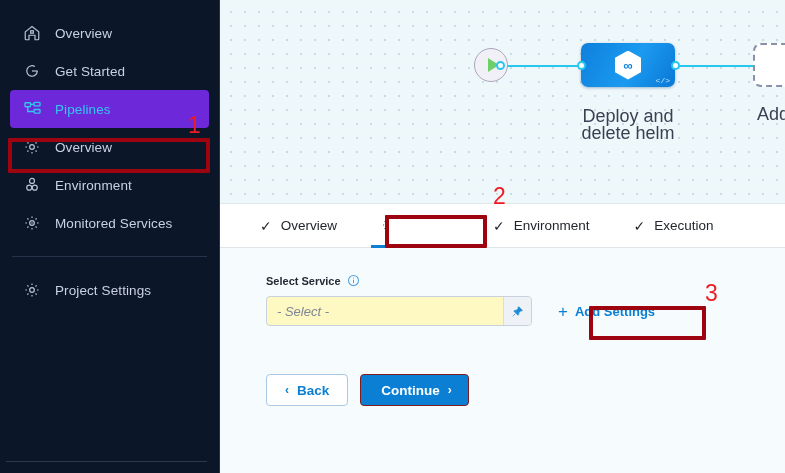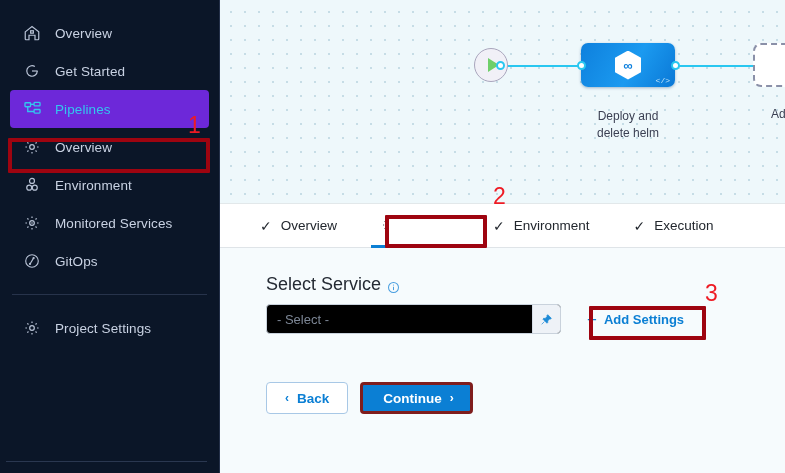--- a/index.html
+++ b/index.html
@@ -103,21 +103,21 @@
 
   .add-stage-box {
     position:absolute; left: 533px; top: 43px;
     width: 92px; height: 44px; border-radius: 8px;
     background: #fff; border: 2px dashed #8a90a8;
     display:flex; align-items:center; justify-content:center;
   }
 
   .node-label {
     position:absolute; text-align:center;
-    color:#3a3f52; font-size:12px; line-height:17px;
+    color:#3a3f52; font-size:18px; line-height:17px;
   }
   .node-label.l1 { left: 341px; top: 108px; width: 134px; }
   .node-label.l2 { left: 533px; top: 106px; width: 92px; }
 
   
   .tabbar {
     height: 44px; background:#fff;
     display:flex; align-items:stretch;
     border-bottom: 1px solid #dfe4e8;
     padding-left: 18px;
@@ -134,29 +134,30 @@
     content:""; position:absolute; left: 12px; right: 12px; bottom: -1px;
     height: 3px; background:#0b7fd4;
   }
 
   
   .content {
     flex: 1; background: #f6fbfd; padding: 26px 0 0 46px;
     position: relative;
   }
   .field-label {
-    font-size: 18px; font-weight: normal; color:#242a33;
+    font-size: 11px; font-weight: bold; color:#242a33;
     display:flex; align-items:center; gap:6px; margin-bottom: 9px;
   }
   .info-ico { width:13px; height:13px; }
   .select-row { display:flex; align-items:center; }
   .select-wrap {
-    width: 295px; height: 30px; display:flex; align-items:stretch;
-    border: 1px solid #c9d2dc; border-radius: 4px; background:#000000;
+    width: 266px; height: 30px; display:flex; align-items:stretch;
+    border: 1px solid #c9d2dc; border-radius: 4px; background:#fef9c3;
     overflow:hidden;
+    font-style:italic;
   }
   .select-wrap .val {
     flex:1; display:flex; align-items:center; padding-left:10px;
     font-size:13px; color:#7d8796;
   }
   .pin-btn {
     width: 28px; background:#eef2f7; border-left:1px solid #d6dde6;
     display:flex; align-items:center; justify-content:center; cursor:pointer;
   }
   .add-service {
@@ -164,21 +165,21 @@
     color:#0b7fd4; font-size:13px; font-weight:bold; cursor:pointer;
   }
   .add-service .pl { font-size:17px; font-weight:400; line-height:1; }
 
   .btn-row { display:flex; gap:12px; margin-top: 48px; }
   .btn {
     height:32px; border-radius:4px; display:flex; align-items:center; gap:8px;
     font-size:13.5px; font-weight:bold; cursor:pointer; padding: 0 18px;
   }
   .btn-back { background:#fff; border:1px solid #a8c8e6; color:#0b7fd4; }
-  .btn-continue { background:#0b7fd4; border:3px solid #7f1d1d; color:#fff; padding: 0 16px 0 20px; }
+  .btn-continue { background:#0b7fd4; border:1px solid #7f1d1d; color:#fff; padding: 0 16px 0 20px; }
   .chev { font-size:12px; font-weight:700; }
 
   
   .anno-box { position:absolute; border: 4px solid #9e0410; border-radius:1px; pointer-events:none; z-index: 30; }
   .anno-num {
     position:absolute; color:#ee1b24; font-size:23px; line-height:1;
     font-family:"Liberation Sans", sans-serif; z-index:31; pointer-events:none;
   }
   #anno-box-1 { left: 8px; top: 138px; width: 202px; height: 35px; }
   #anno-num-1 { left: 188px; top: 114px; }
@@ -254,31 +255,20 @@
         <svg width="18" height="18" viewBox="0 0 24 24" fill="none" stroke="#b9c3d6" stroke-width="1.6">
           <circle cx="12" cy="12" r="3.1"></circle>
           <circle cx="12" cy="12" r="1.1" fill="#b9c3d6" stroke="none"></circle>
           <path d="M12 3.2v2.1M12 18.7v2.1M3.2 12h2.1M18.7 12h2.1M5.8 5.8l1.5 1.5M16.7 16.7l1.5 1.5M18.2 5.8l-1.5 1.5M7.3 16.7l-1.5 1.5"></path>
         </svg>
       </span>
       <span>Monitored Services</span>
     </div>
 
 
-    <div class="nav-item">
-      <span class="ico">
-        <svg width="18" height="18" viewBox="0 0 24 24" fill="none" stroke="#b9c3d6" stroke-width="1.5">
-          <circle cx="12" cy="12" r="8.4"></circle>
-          <path d="M9.6 15.6 14 8.2"></path>
-          <circle cx="9.3" cy="15.9" r="1.5" fill="#b9c3d6" stroke="none"></circle>
-          <circle cx="14.2" cy="8.1" r="1.5" fill="#b9c3d6" stroke="none"></circle>
-        </svg>
-      </span>
-      <span>GitOps</span>
-    </div>
 
     <div class="nav-divider"></div>
 
     <div class="nav-item">
       <span class="ico">
         <svg width="18" height="18" viewBox="0 0 24 24" fill="none" stroke="#b9c3d6" stroke-width="1.6">
           <circle cx="12" cy="12" r="3.1"></circle>
           <path d="M12 3.2v2.1M12 18.7v2.1M3.2 12h2.1M18.7 12h2.1M5.8 5.8l1.5 1.5M16.7 16.7l1.5 1.5M18.2 5.8l-1.5 1.5M7.3 16.7l-1.5 1.5"></path>
         </svg>
       </span>

